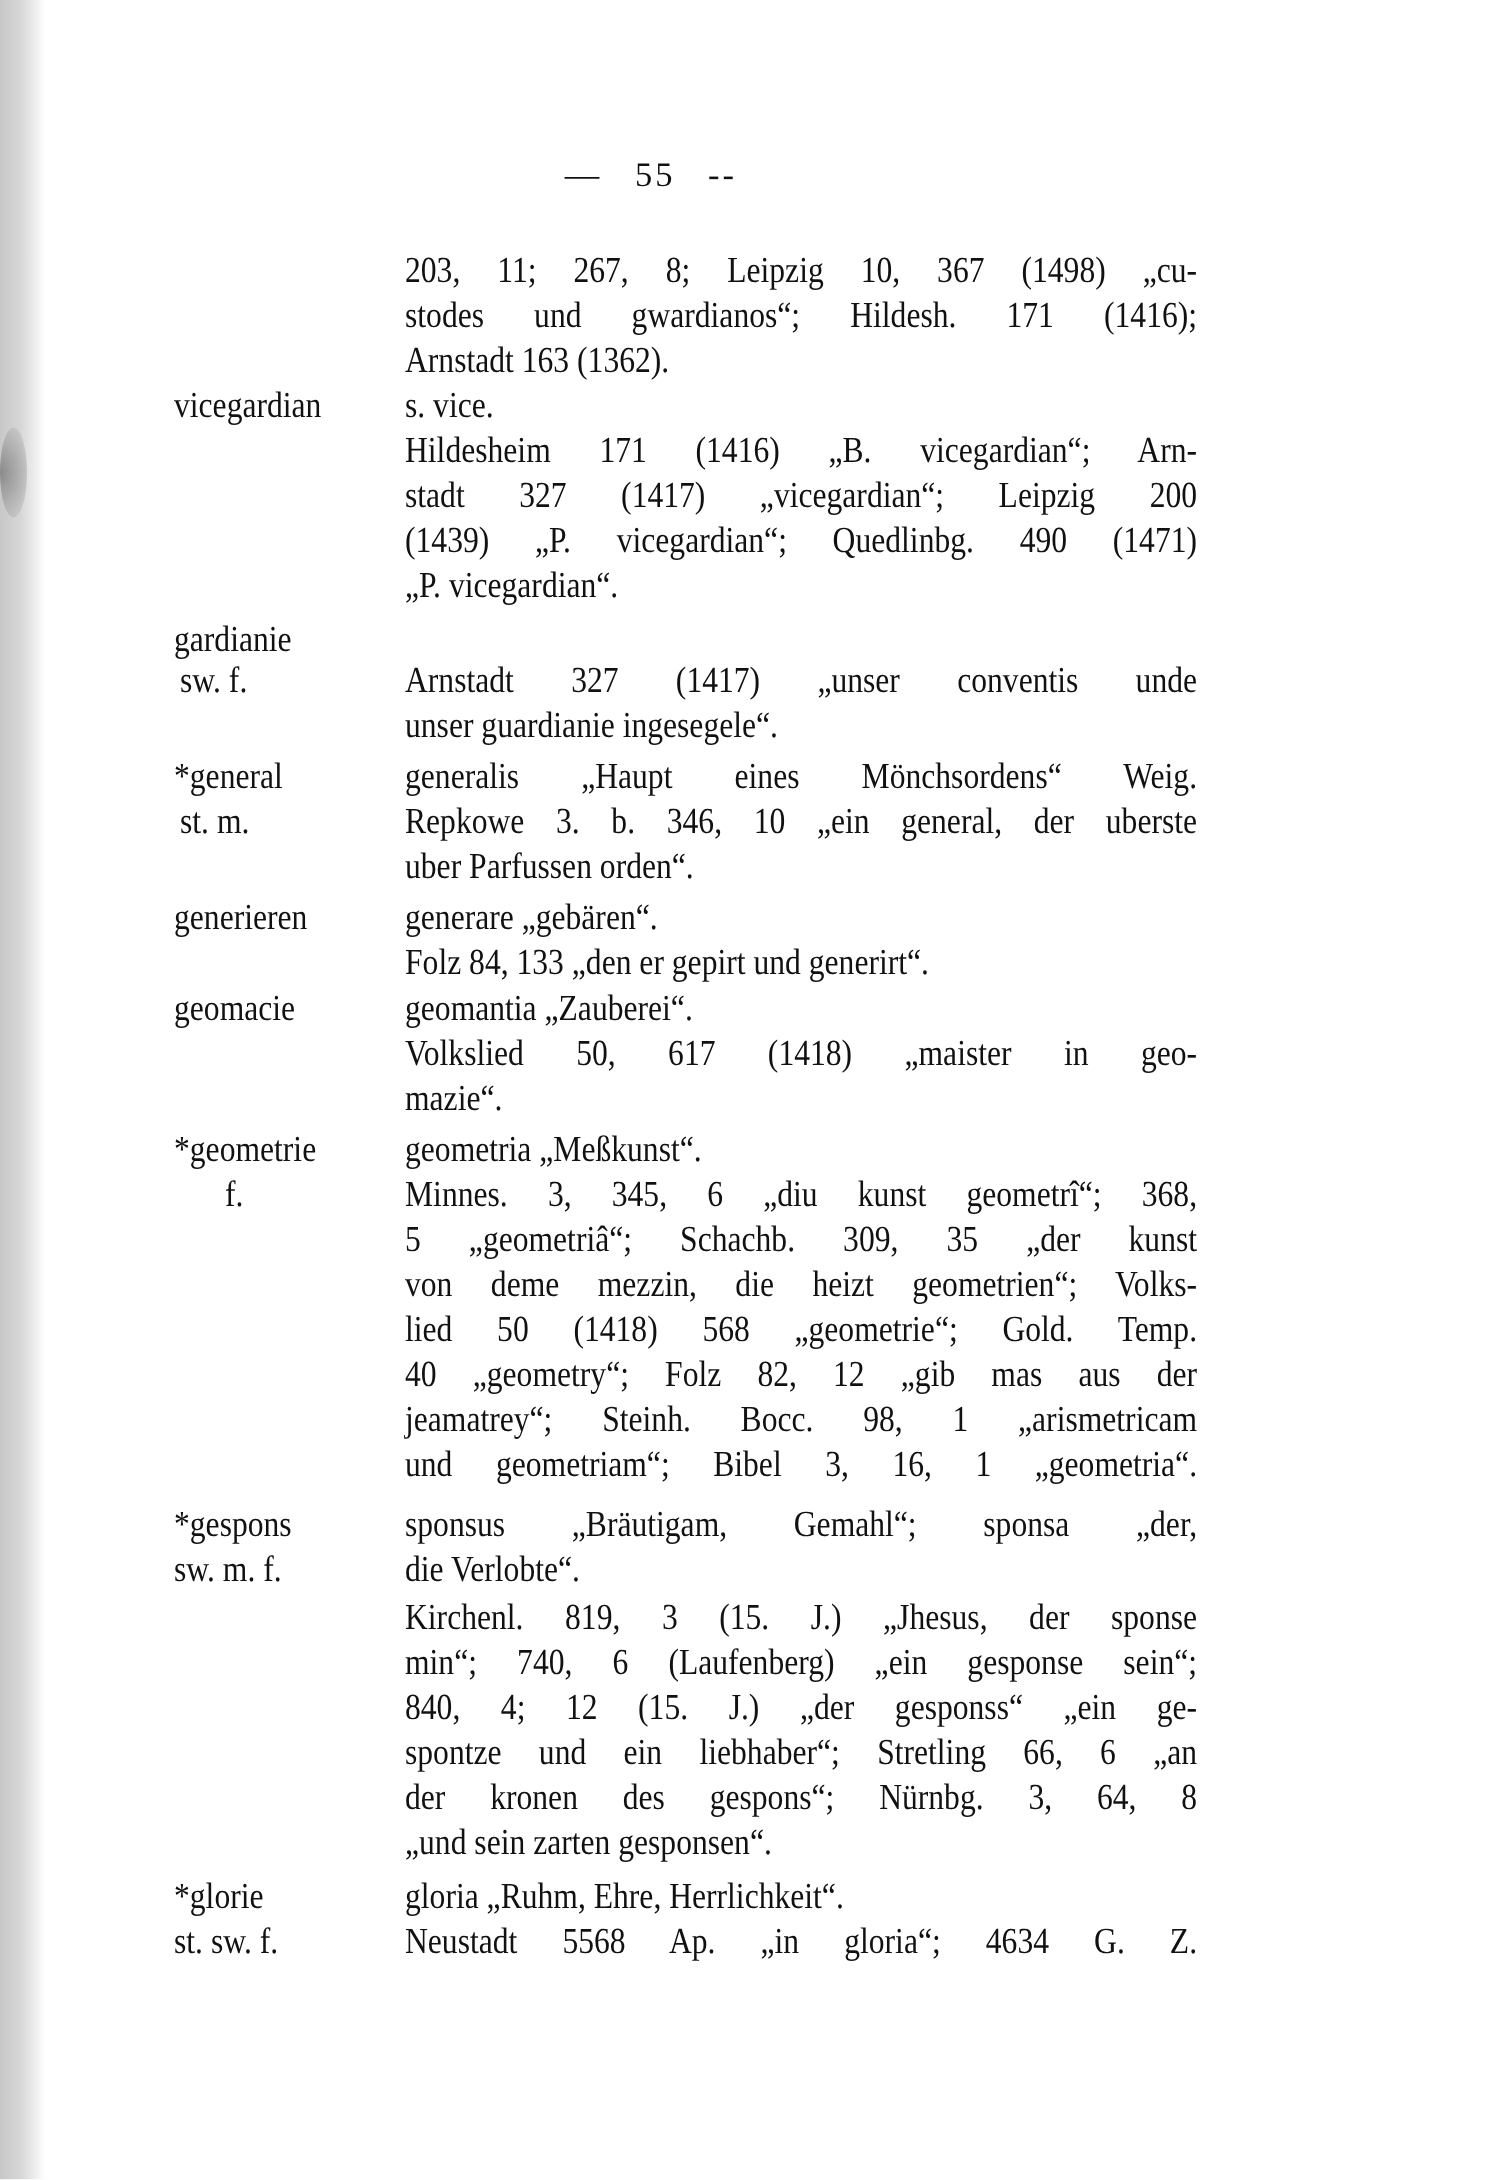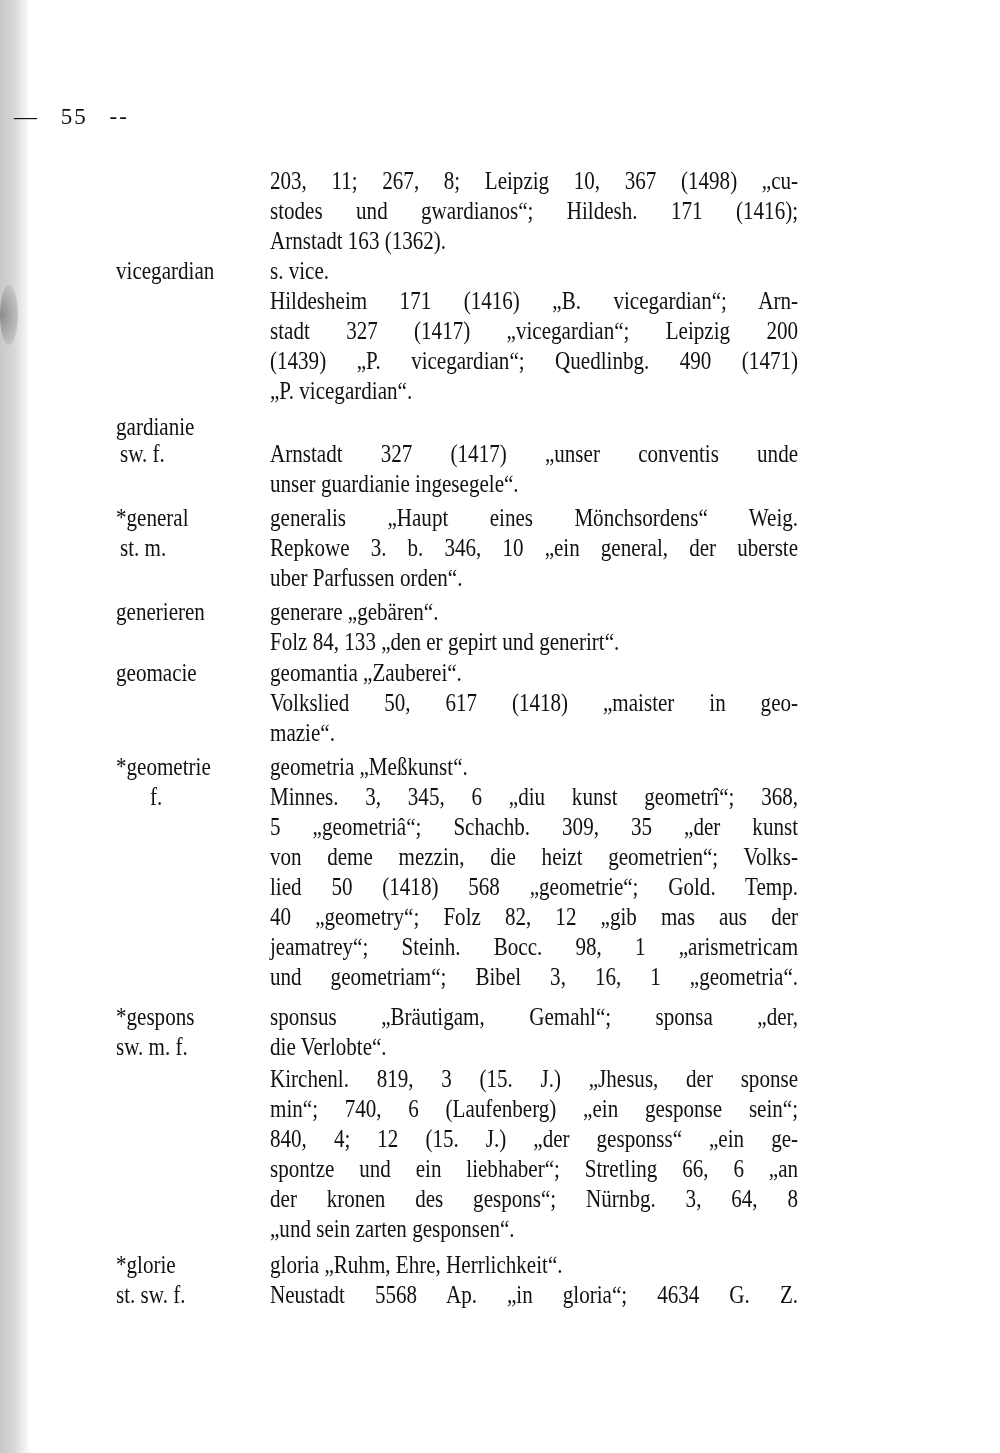--- a/index.html
+++ b/index.html
@@ -30,21 +30,21 @@
       width: 18px;
       height: 60px;
       border-radius: 50%;
       background: radial-gradient(ellipse at left center, #8a8a8a 0%, #b0b0b0 50%, rgba(255,255,255,0) 100%);
     }
     .page-number {
       position: absolute;
       top: 104px;
       left: 0;
       width: 868px;
-      text-align: left;
+      text-align: center;
       font-size: 23px;
       letter-spacing: 2px;
     }
     .page-number .dash { display: inline-block; margin: 0 14px; }
     .entries {
       position: absolute;
       top: 156px;
       left: 0;
       width: 1000px;
     }

